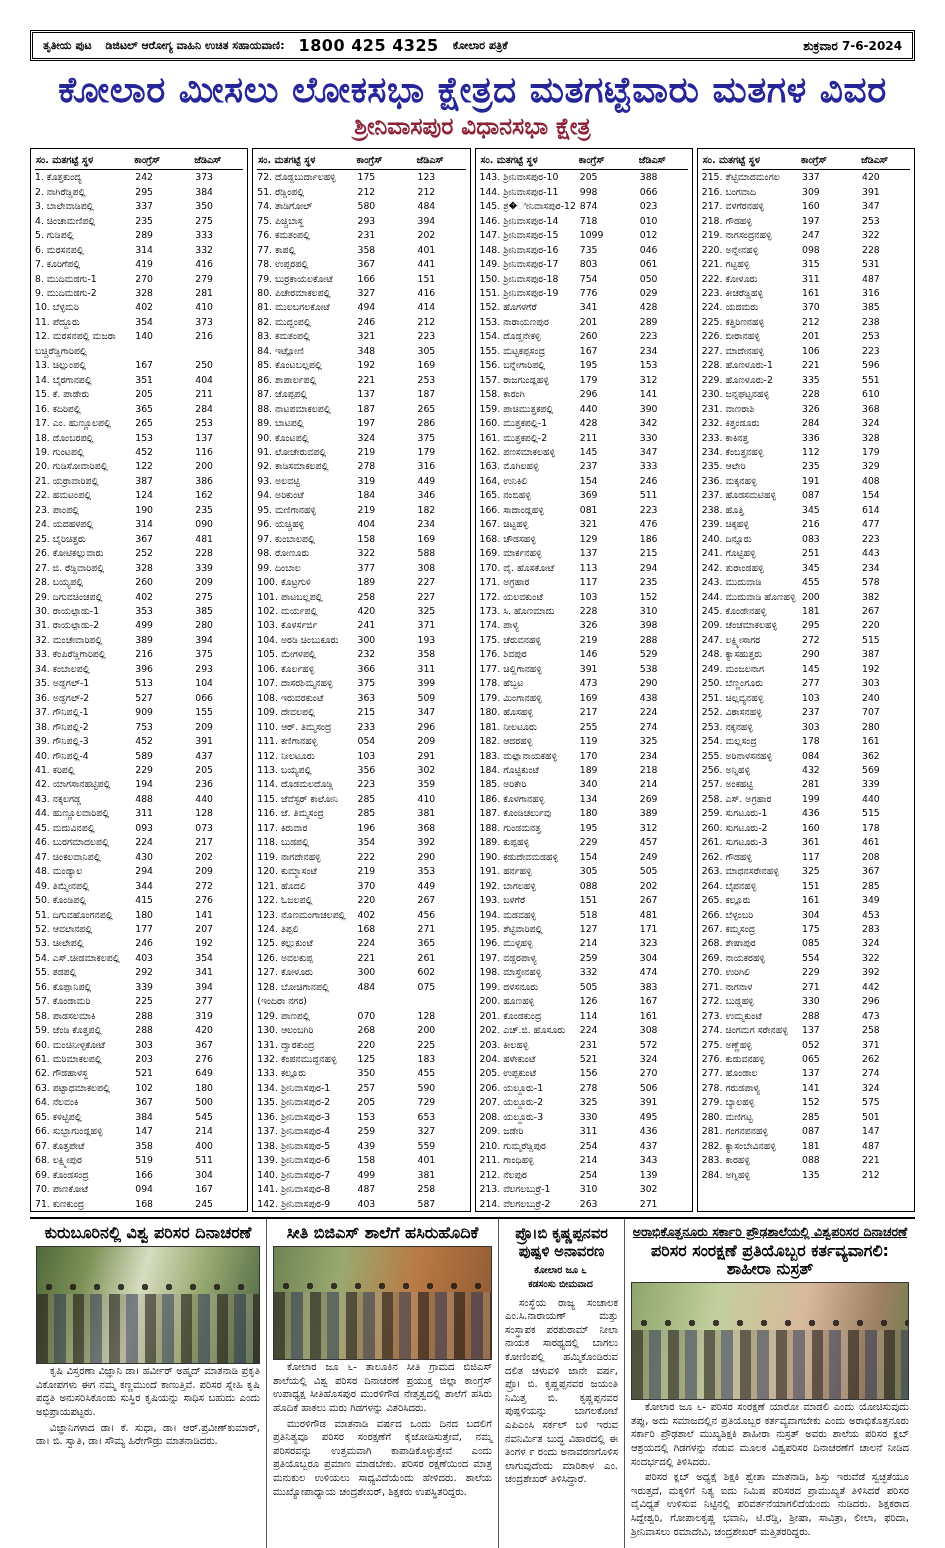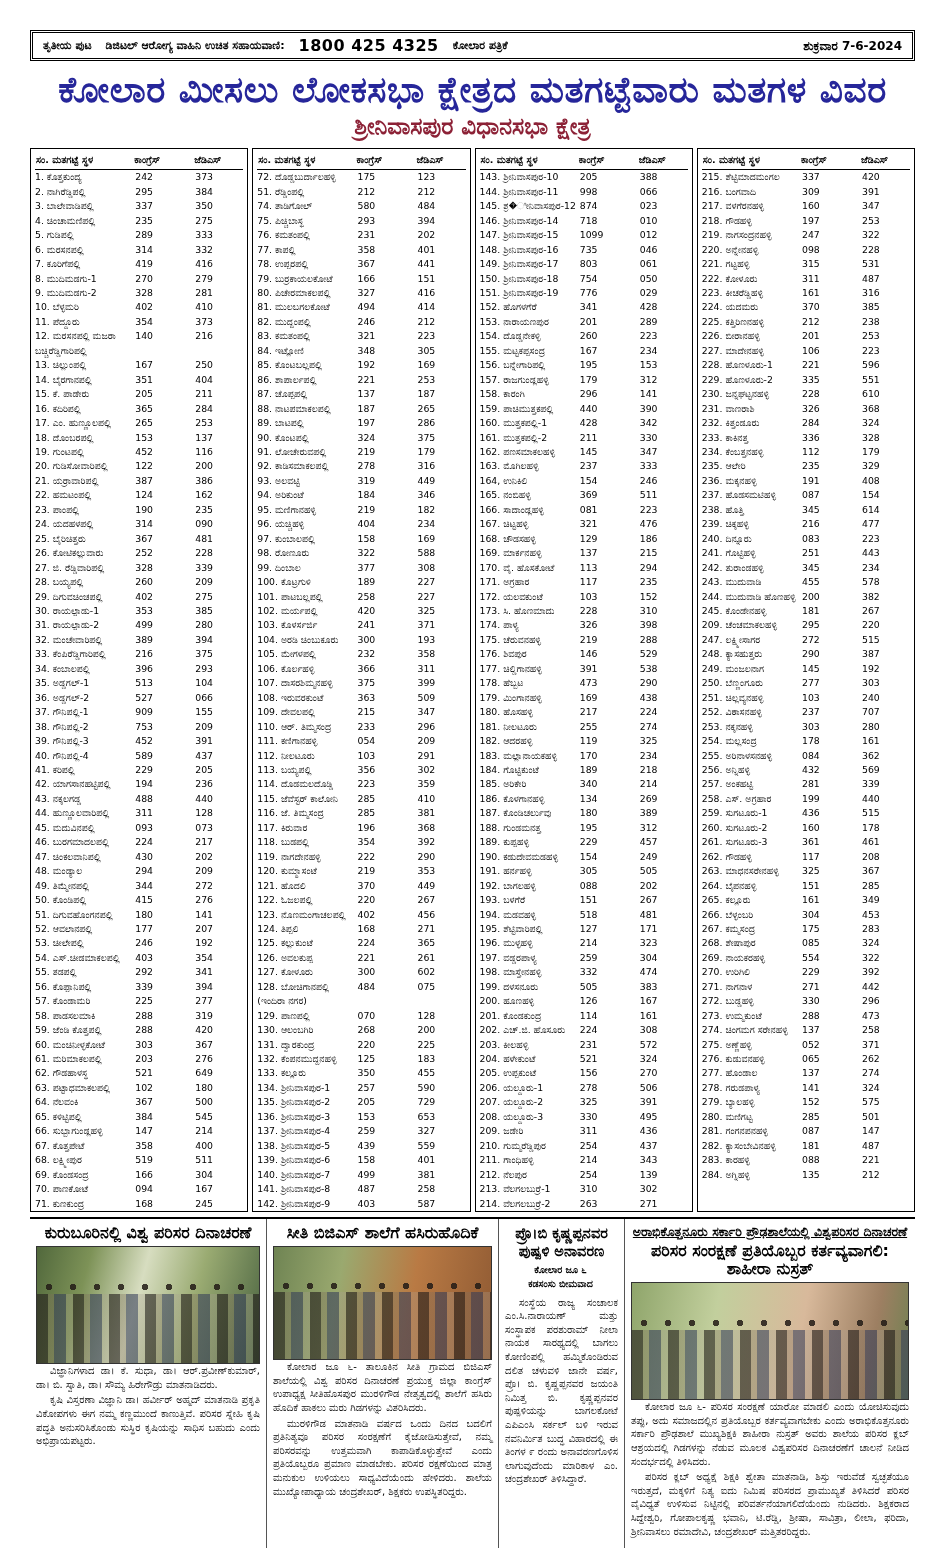--- a/index.html
+++ b/index.html
@@ -1826,23 +1826,23 @@
     </div>
 
     <div class="bottom">
 
       <div class="art art1">
         <div class="headline">ಕುರುಬೂರಿನಲ್ಲಿ ವಿಶ್ವ ಪರಿಸರ ದಿನಾಚರಣೆ</div>
         <div class="photo ph-a"></div>
         <div>
 
 
+            <p class="body-p">ಕೃಷಿ ವಿಸ್ತರಣಾ ವಿಜ್ಞಾನಿ ಡಾ। ಹರ್ವೀರ್ ಅಹ್ಮದ್ ಮಾತನಾಡಿ ಪ್ರಕೃತಿ ವಿಕೋಪಗಳು ಈಗ ನಮ್ಮ ಕಣ್ಣಮುಂದೆ ಕಾಣುತ್ತಿವೆ. ಪರಿಸರ ಸ್ನೇಹಿ ಕೃಷಿ ಪದ್ಧತಿ ಅನುಸರಿಸಿಕೊಂಡು ಸುಸ್ಥಿರ ಕೃಷಿಯನ್ನು ಸಾಧಿಸ ಬಹುದು ಎಂದು ಅಭಿಪ್ರಾಯಪಟ್ಟರು.</p>
+
             <p class="body-p">ವಿಜ್ಞಾನಿಗಳಾದ ಡಾ। ಕೆ. ಸುಧಾ, ಡಾ। ಆರ್.ಪ್ರವೀಣ್‌ಕುಮಾರ್, ಡಾ। ಬಿ. ಸ್ವಾತಿ, ಡಾ। ಸೌಮ್ಯ ಹಿರೇಗೌಡ್ರು ಮಾತನಾಡಿದರು.</p>
-
-            <p class="body-p">ಕೃಷಿ ವಿಸ್ತರಣಾ ವಿಜ್ಞಾನಿ ಡಾ। ಹರ್ವೀರ್ ಅಹ್ಮದ್ ಮಾತನಾಡಿ ಪ್ರಕೃತಿ ವಿಕೋಪಗಳು ಈಗ ನಮ್ಮ ಕಣ್ಣಮುಂದೆ ಕಾಣುತ್ತಿವೆ. ಪರಿಸರ ಸ್ನೇಹಿ ಕೃಷಿ ಪದ್ಧತಿ ಅನುಸರಿಸಿಕೊಂಡು ಸುಸ್ಥಿರ ಕೃಷಿಯನ್ನು ಸಾಧಿಸ ಬಹುದು ಎಂದು ಅಭಿಪ್ರಾಯಪಟ್ಟರು.</p>
           </div>
       </div>
 
       <div class="art art2">
         <div class="headline">ಸೀತಿ ಬಿಜಿಎಸ್ ಶಾಲೆಗೆ ಹಸಿರುಹೊದಿಕೆ</div>
         <div class="photo ph-b"></div>
         <div>
 
             <p class="body-p">ಕೋಲಾರ ಜೂ ೬- ತಾಲೂಕಿನ ಸೀತಿ ಗ್ರಾಮದ ಬಿಜಿಎಸ್ ಶಾಲೆಯಲ್ಲಿ ವಿಶ್ವ ಪರಿಸರ ದಿನಾಚರಣೆ ಪ್ರಯುಕ್ತ ಜಿಲ್ಲಾ ಕಾಂಗ್ರೆಸ್ ಉಪಾಧ್ಯಕ್ಷ ಸೀತಿಹೊಸಪುರ ಮುರಳಿಗೌಡ ನೇತೃತ್ವದಲ್ಲಿ ಶಾಲೆಗೆ ಹಸಿರು ಹೊದಿಕೆ ಹಾಕಲು ಮರು ಗಿಡಗಳನ್ನು ವಿತರಿಸಿದರು.</p>
 

